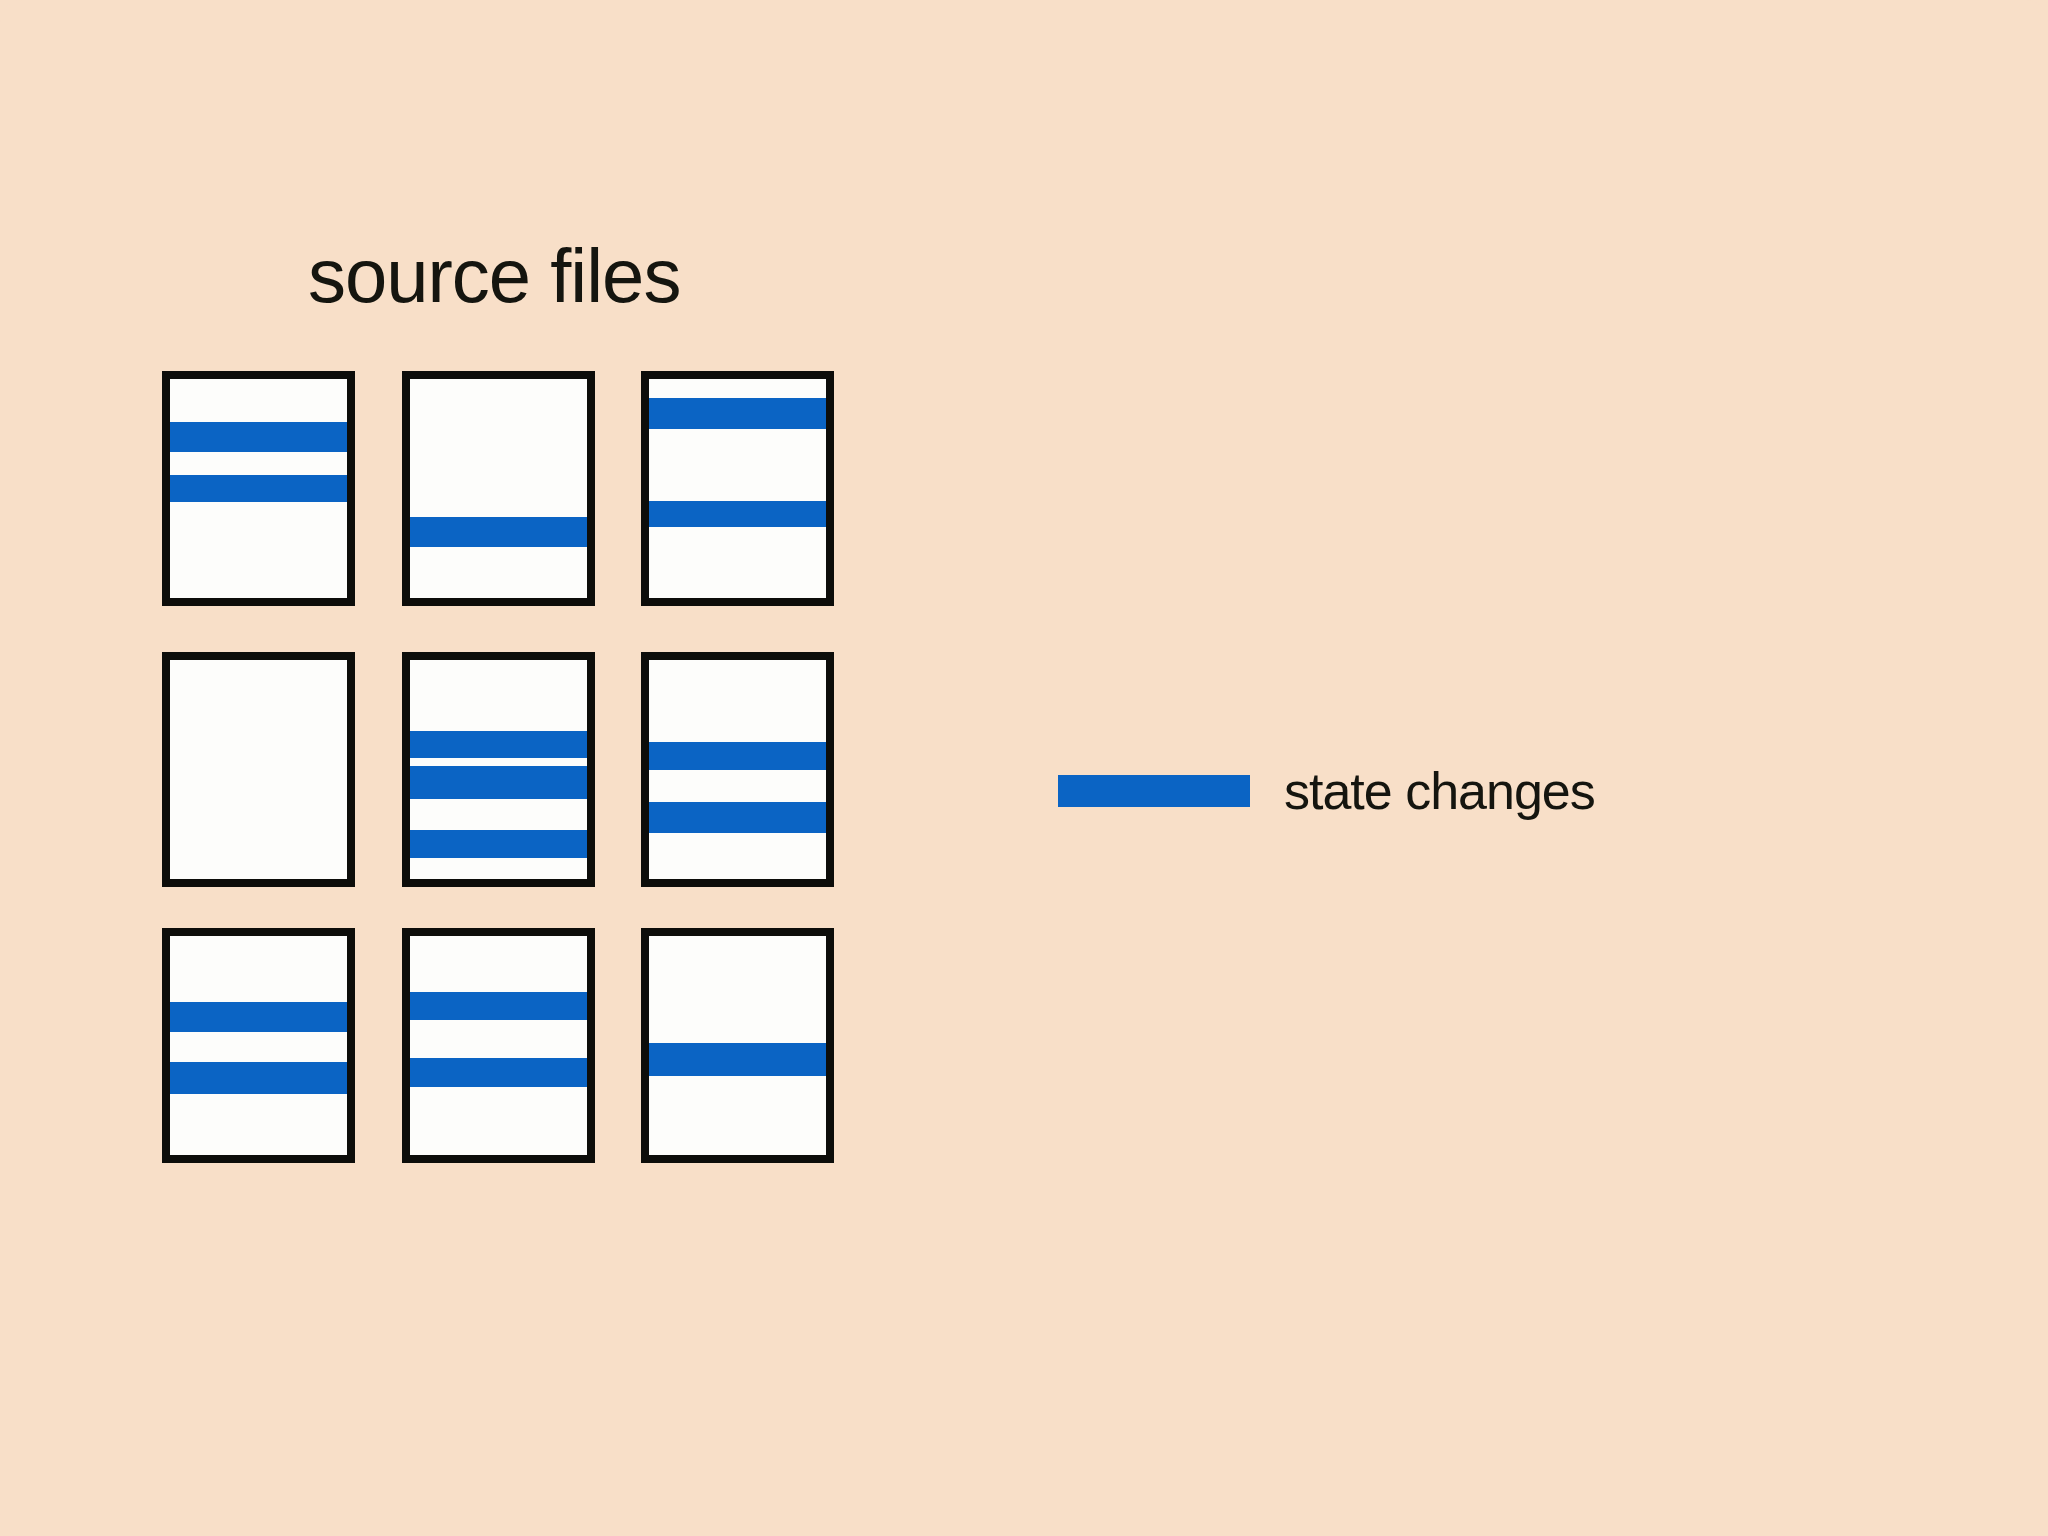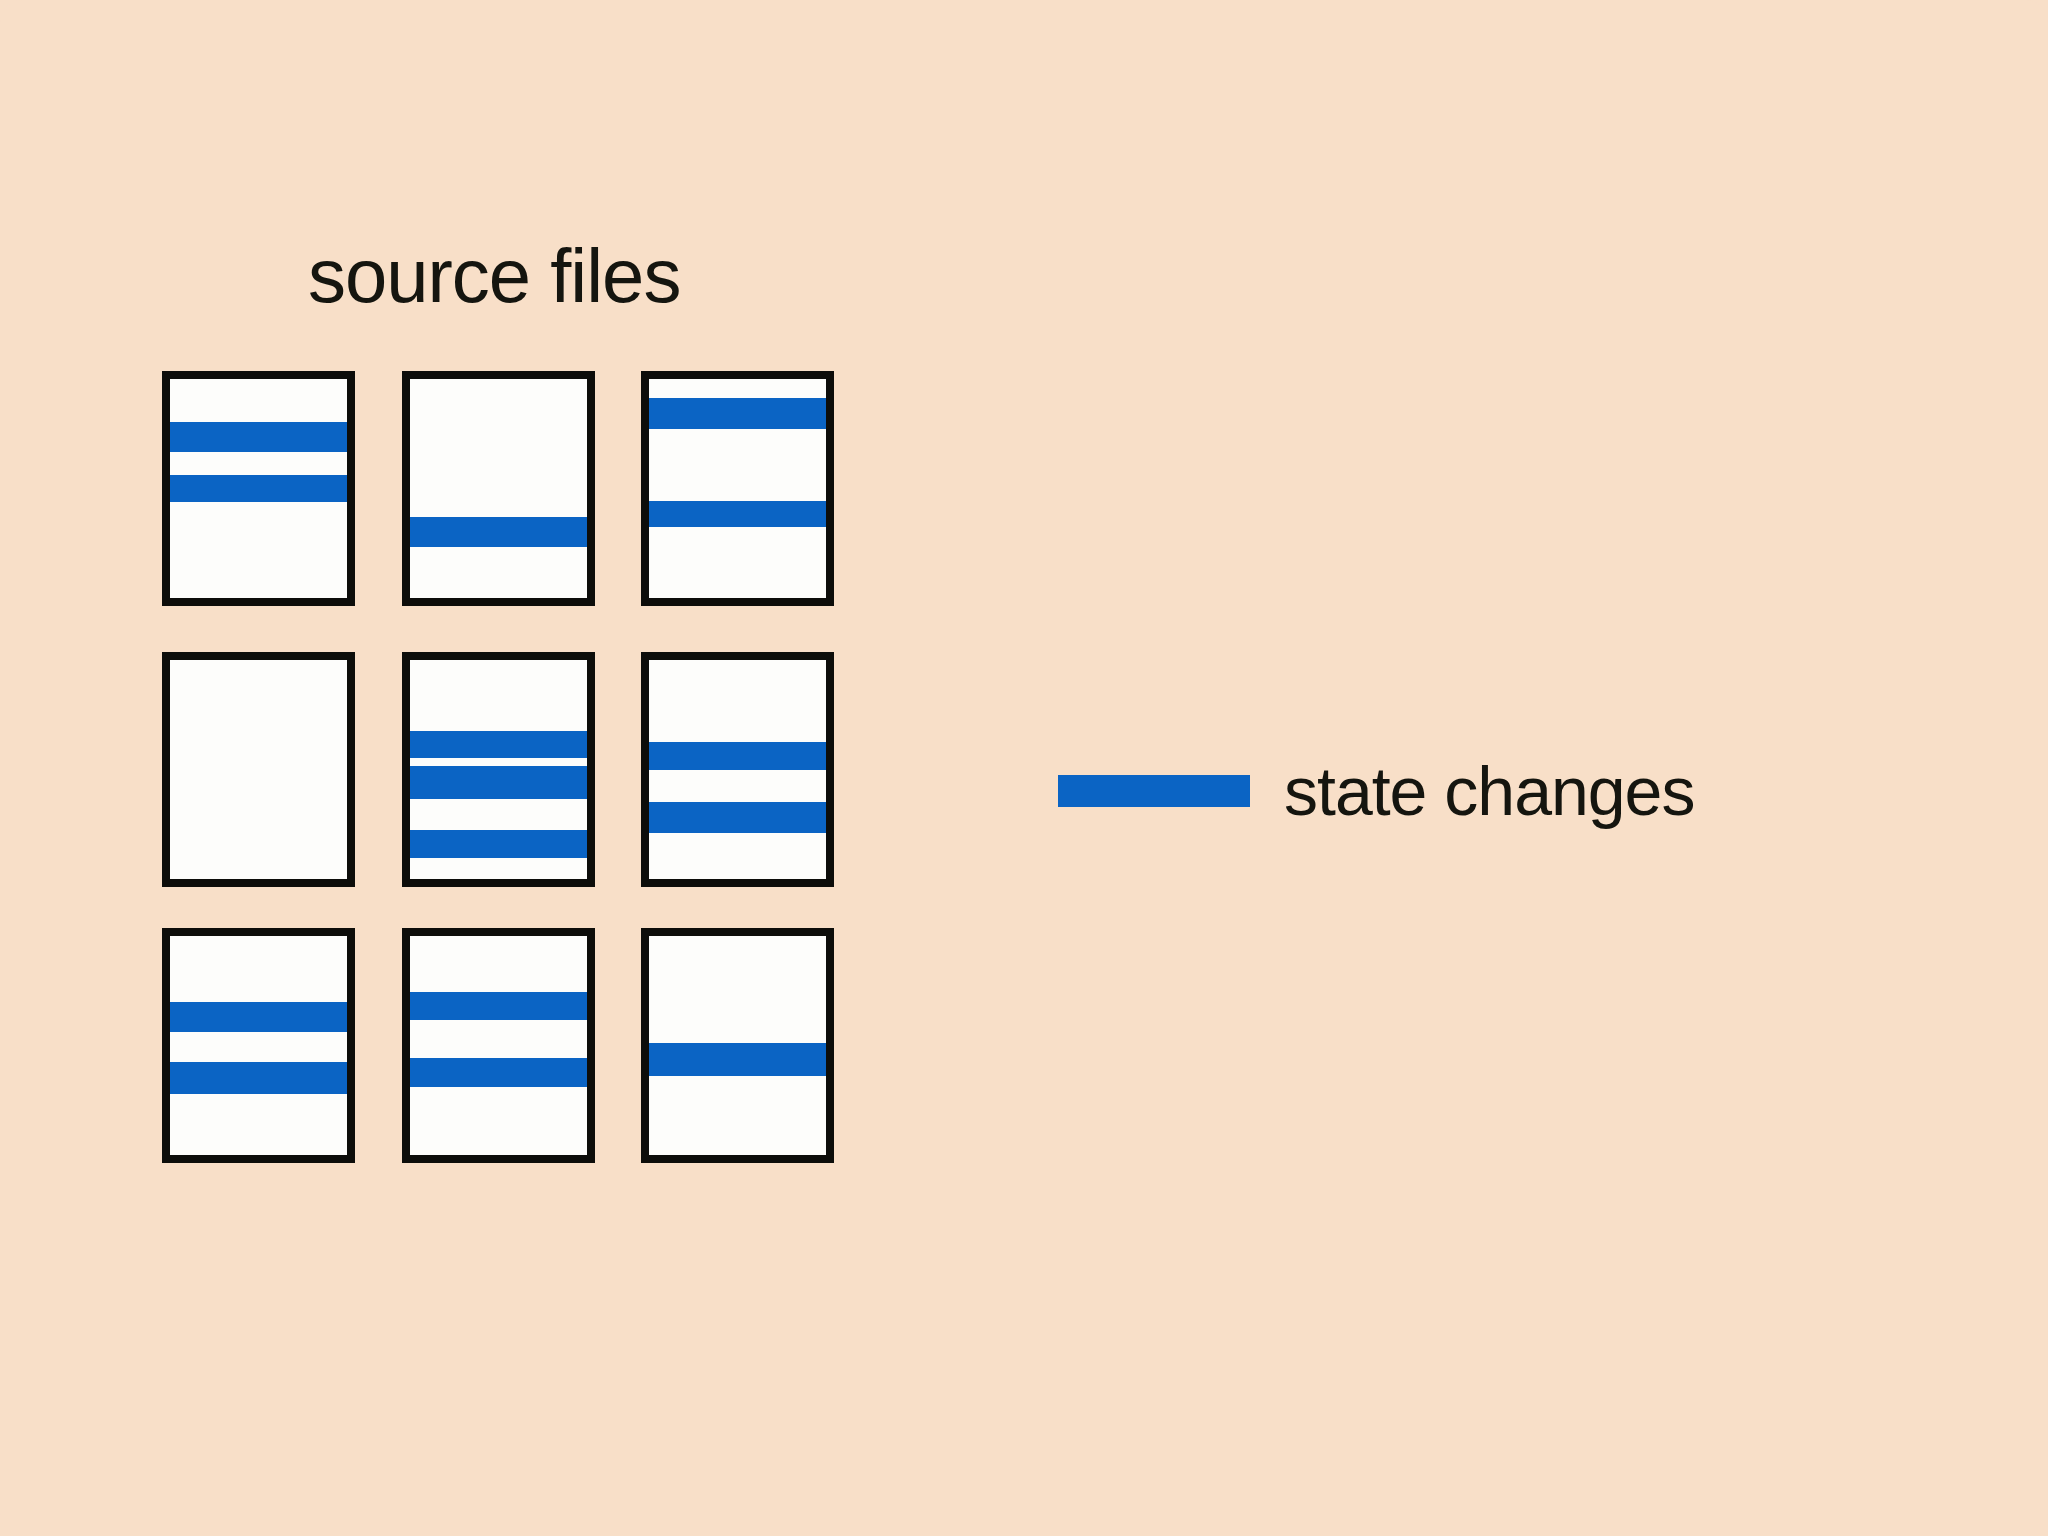--- a/index.html
+++ b/index.html
@@ -56,21 +56,21 @@
     align-items: center;
     gap: 34px;
   }
   .legend-swatch {
     width: 192px;
     height: 32px;
     background: var(--blue);
     flex: 0 0 auto;
   }
   .legend-label {
-    font-size: 68px;
+    font-size: 52px;
     letter-spacing: -1px;
     white-space: nowrap;
     color: var(--text);
   }
 </style>
 </head>
 <body>
 
 <div class="stage">
 

